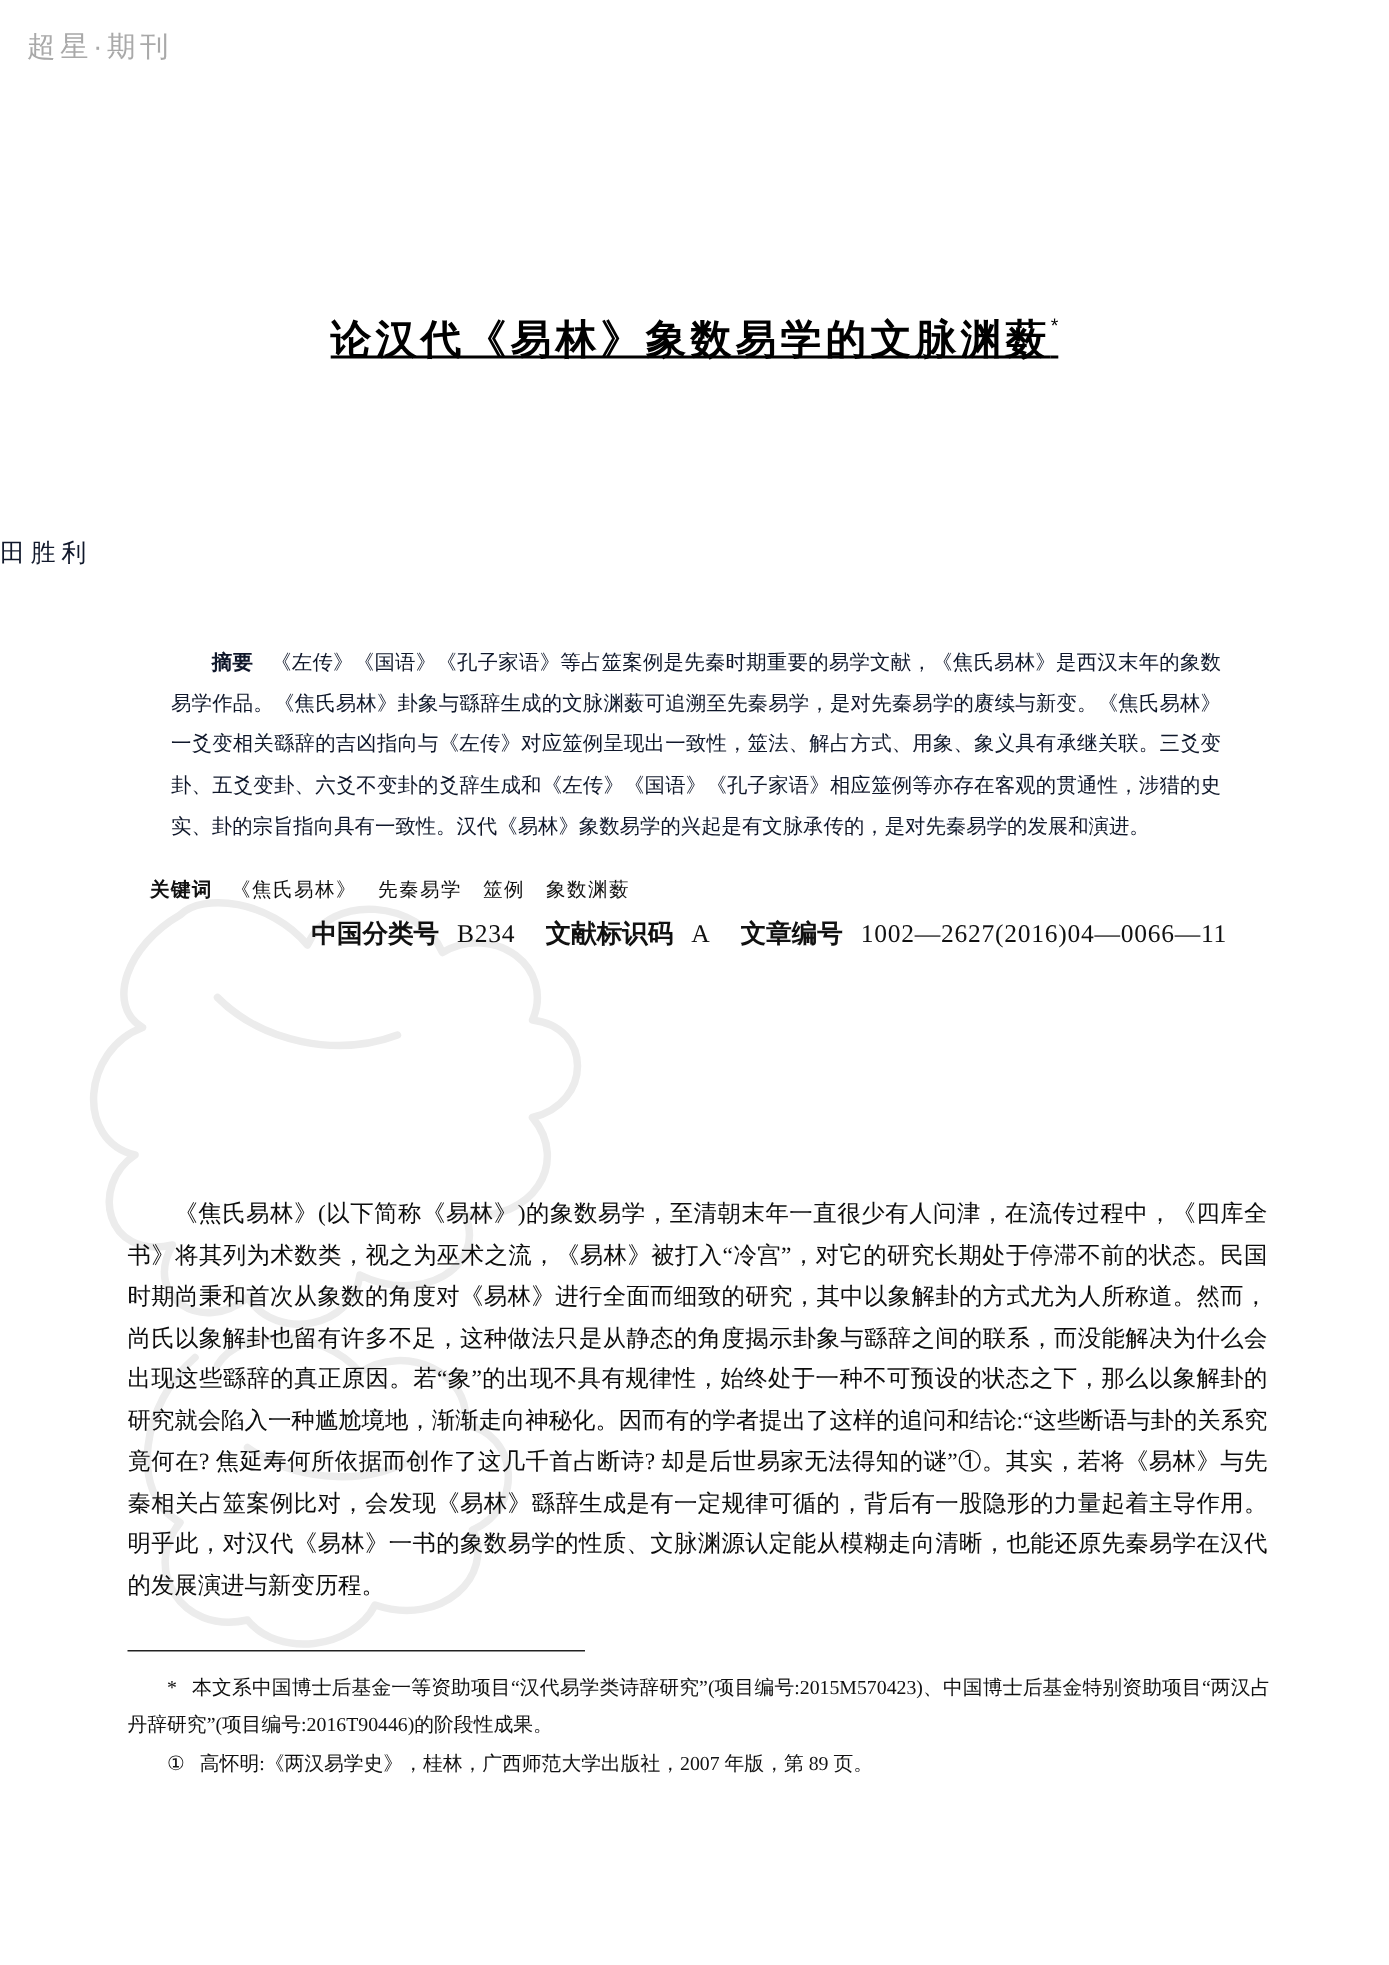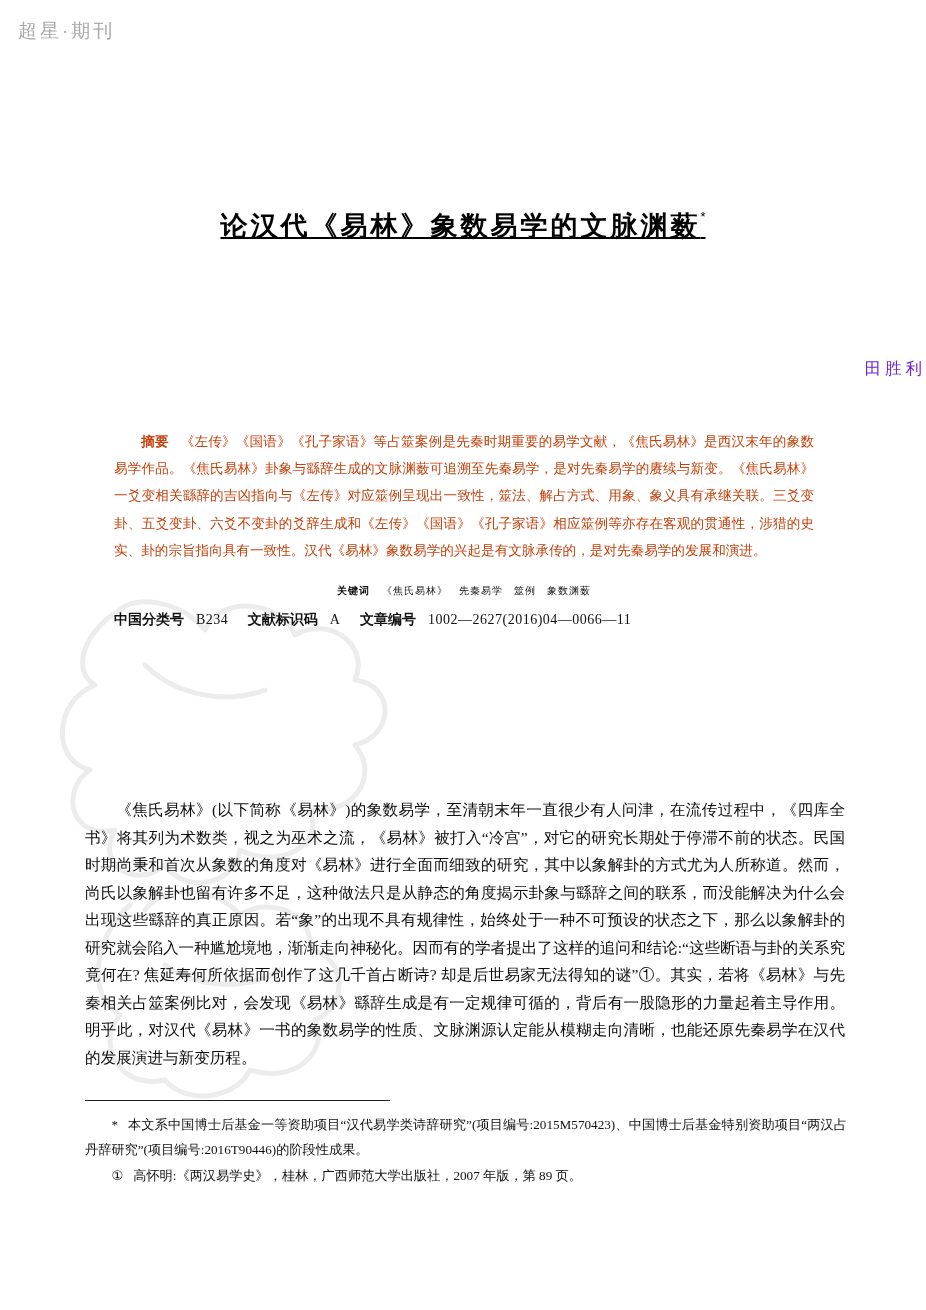--- a/index.html
+++ b/index.html
@@ -64,58 +64,58 @@
     text-align: center;
     font-size: 17.5px;
     letter-spacing: 2.5px;
     color: #111;
   }
   .author {
     position: absolute;
     left: 0;
     top: 358px;
     width: 926px;
-    text-align: right;
+    text-align: left;
     font-size: 16.5px;
     letter-spacing: 4px;
-    color: #6d28d9;
+    color: #0f172a;
   }
   .abstract {
     position: absolute;
     left: 114px;
     top: 428px;
     width: 700px;
     font-size: 13.6px;
     line-height: 27.2px;
     text-align: justify;
     text-indent: 2em;
-    color: #c2410c;
+    color: #0f172a;
   }
   .abstract .label, .kwline .label, .metaline .label {
     font-family: "Liberation Sans", "DejaVu Sans", sans-serif;
     font-weight: bold;
     margin-right: 12px;
   }
   .kwline {
     position: absolute;
-    left: 114px;
+    left: 100px;
     top: 584px;
     width: 700px;
-    font-size: 10px;
+    font-size: 13px;
     color: #111;
     letter-spacing: 1px;
-    text-align: center;
   }
   .metaline {
     position: absolute;
     left: 114px;
     top: 611px;
     width: 720px;
-    font-size: 14px;
-    color: #111;
+    font-size: 17px;
+    color: #111;
+    text-align: right;
   }
   .metaline .val { margin-right: 16px; letter-spacing: 0.5px; }
   .bio {
     position: absolute;
     left: 100px;
     top: 653px;
     width: 732px;
     font-size: 13.8px;
     line-height: 27px;
     text-align: justify;

